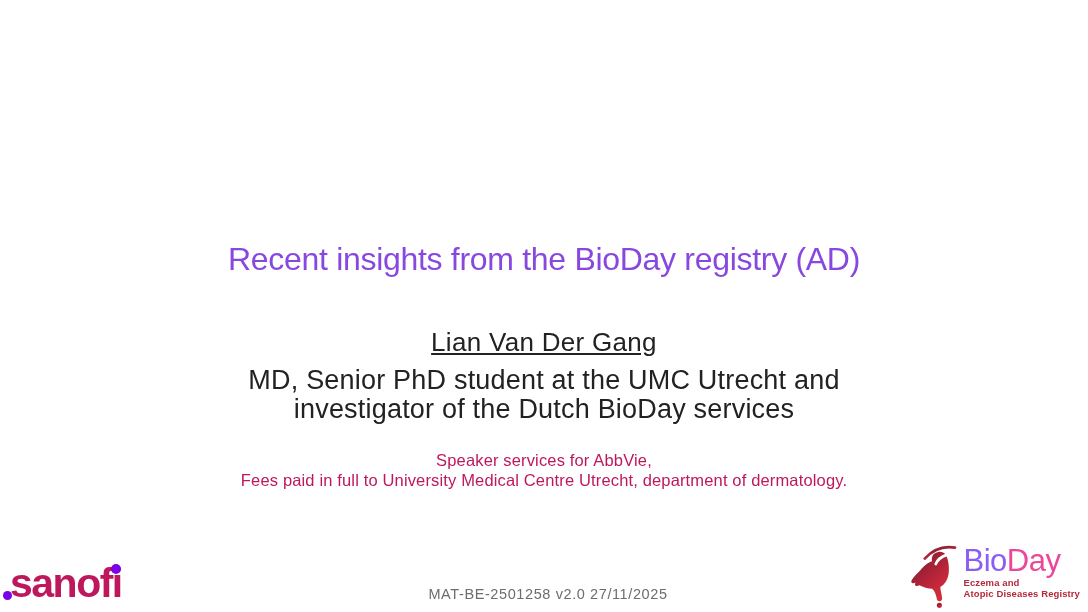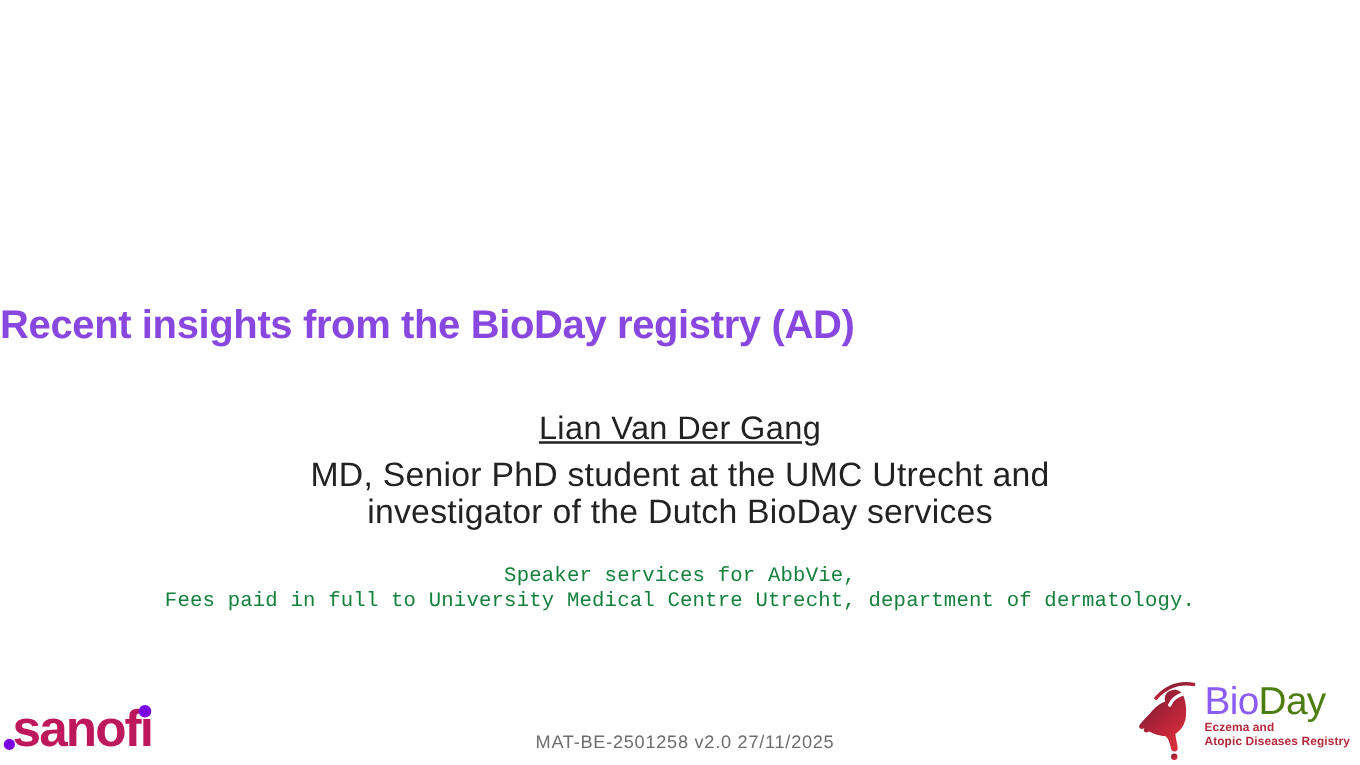--- a/index.html
+++ b/index.html
@@ -15,22 +15,23 @@
     inset: 0;
     background: #ffffff;
   }
 
   
   .slide-title {
     position: absolute;
     top: 241px;
     left: 0;
     width: 100%;
+    text-align: center;
     font-size: 32px;
-    font-weight: 700;
+    font-weight: 400;
     letter-spacing: -0.3px;
     color: #8848DF;
   }
 
   
   .speaker-block {
     position: absolute;
     top: 327px;
     left: 0;
     width: 100%;
@@ -51,22 +52,21 @@
     letter-spacing: 0.2px;
   }
 
   
   .disclosure-block {
     position: absolute;
     top: 451px;
     left: 0;
     width: 100%;
     text-align: center;
-    color: #15803d;
-    font-family: Liberation Mono, monospace;
+    color: #be185d;
   }
   .disclosure-line {
     font-size: 16.5px;
     line-height: 19.5px;
     font-weight: 400;
     letter-spacing: 0.15px;
   }
 
   
   .doc-ref {
@@ -137,21 +137,21 @@
     line-height: 31px;
     letter-spacing: -0.5px;
     white-space: nowrap;
   }
   .bioday-bio {
     font-weight: 400;
     color: #8b5cf6;
   }
   .bioday-day {
     font-weight: 400;
-    color: #4d7c0f;
+    color: #ec4899;
   }
   .bioday-sub {
     margin-top: 1px;
     font-size: 9.5px;
     line-height: 11px;
     font-weight: 700;
     color: #B42A3C;
     letter-spacing: 0.1px;
     white-space: nowrap;
   }

